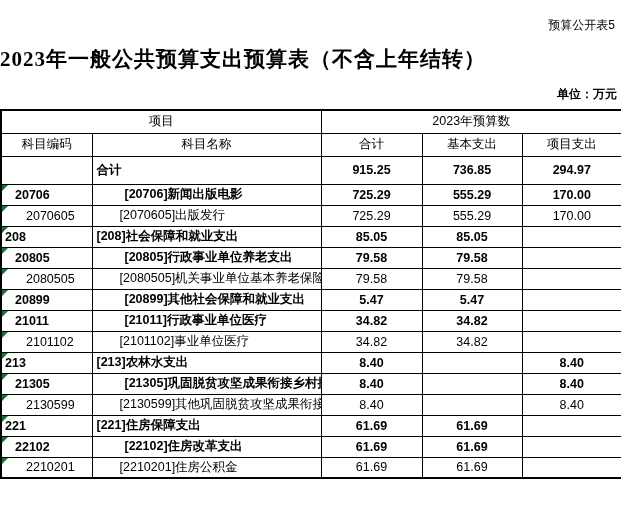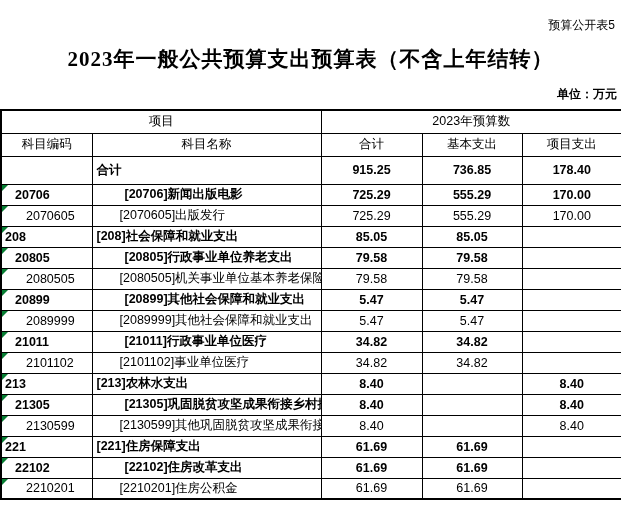--- a/index.html
+++ b/index.html
@@ -12,21 +12,21 @@
     font-family: "Liberation Sans", sans-serif;
     color: #000000;
   }
   .doc-label {
     text-align: right;
     font-size: 12px;
     padding: 18px 6px 0 0;
     line-height: 14px;
   }
   .page-title {
-    text-align: center;
+    text-align: left;
     font-size: 21px;
     font-weight: bold;
     font-family: "Liberation Serif", "DejaVu Serif", serif;
     margin-top: 14px;
     letter-spacing: 1px;
     line-height: 26px;
   }
   .unit-label {
     text-align: right;
     font-size: 12px;
@@ -113,21 +113,21 @@
       <th>基本支出</th>
       <th>项目支出</th>
     </tr>
   </thead>
   <tbody>
     <tr class="total-row">
       <td class="code"></td>
       <td class="name">合计</td>
       <td class="num">915.25</td>
       <td class="num">736.85</td>
-      <td class="num">178.40</td>
+      <td class="num">294.97</td>
     </tr>
     <tr class="lvl2">
       <td class="code"><span class="flag"></span><span>20706</span></td>
       <td class="name">[20706]新闻出版电影</td>
       <td class="num">725.29</td>
       <td class="num">555.29</td>
       <td class="num">170.00</td>
     </tr>
     <tr class="lvl3">
       <td class="code"><span class="flag"></span><span>2070605</span></td>
@@ -157,27 +157,20 @@
       <td class="num">79.58</td>
       <td class="num"></td>
     </tr>
     <tr class="lvl2">
       <td class="code"><span class="flag"></span><span>20899</span></td>
       <td class="name">[20899]其他社会保障和就业支出</td>
       <td class="num">5.47</td>
       <td class="num">5.47</td>
       <td class="num"></td>
     </tr>
-    <tr class="lvl3">
-      <td class="code"><span class="flag"></span><span>2089999</span></td>
-      <td class="name">[2089999]其他社会保障和就业支出</td>
-      <td class="num">5.47</td>
-      <td class="num">5.47</td>
-      <td class="num"></td>
-    </tr>
     <tr class="lvl2">
       <td class="code"><span class="flag"></span><span>21011</span></td>
       <td class="name">[21011]行政事业单位医疗</td>
       <td class="num">34.82</td>
       <td class="num">34.82</td>
       <td class="num"></td>
     </tr>
     <tr class="lvl3">
       <td class="code"><span class="flag"></span><span>2101102</span></td>
       <td class="name">[2101102]事业单位医疗</td>

